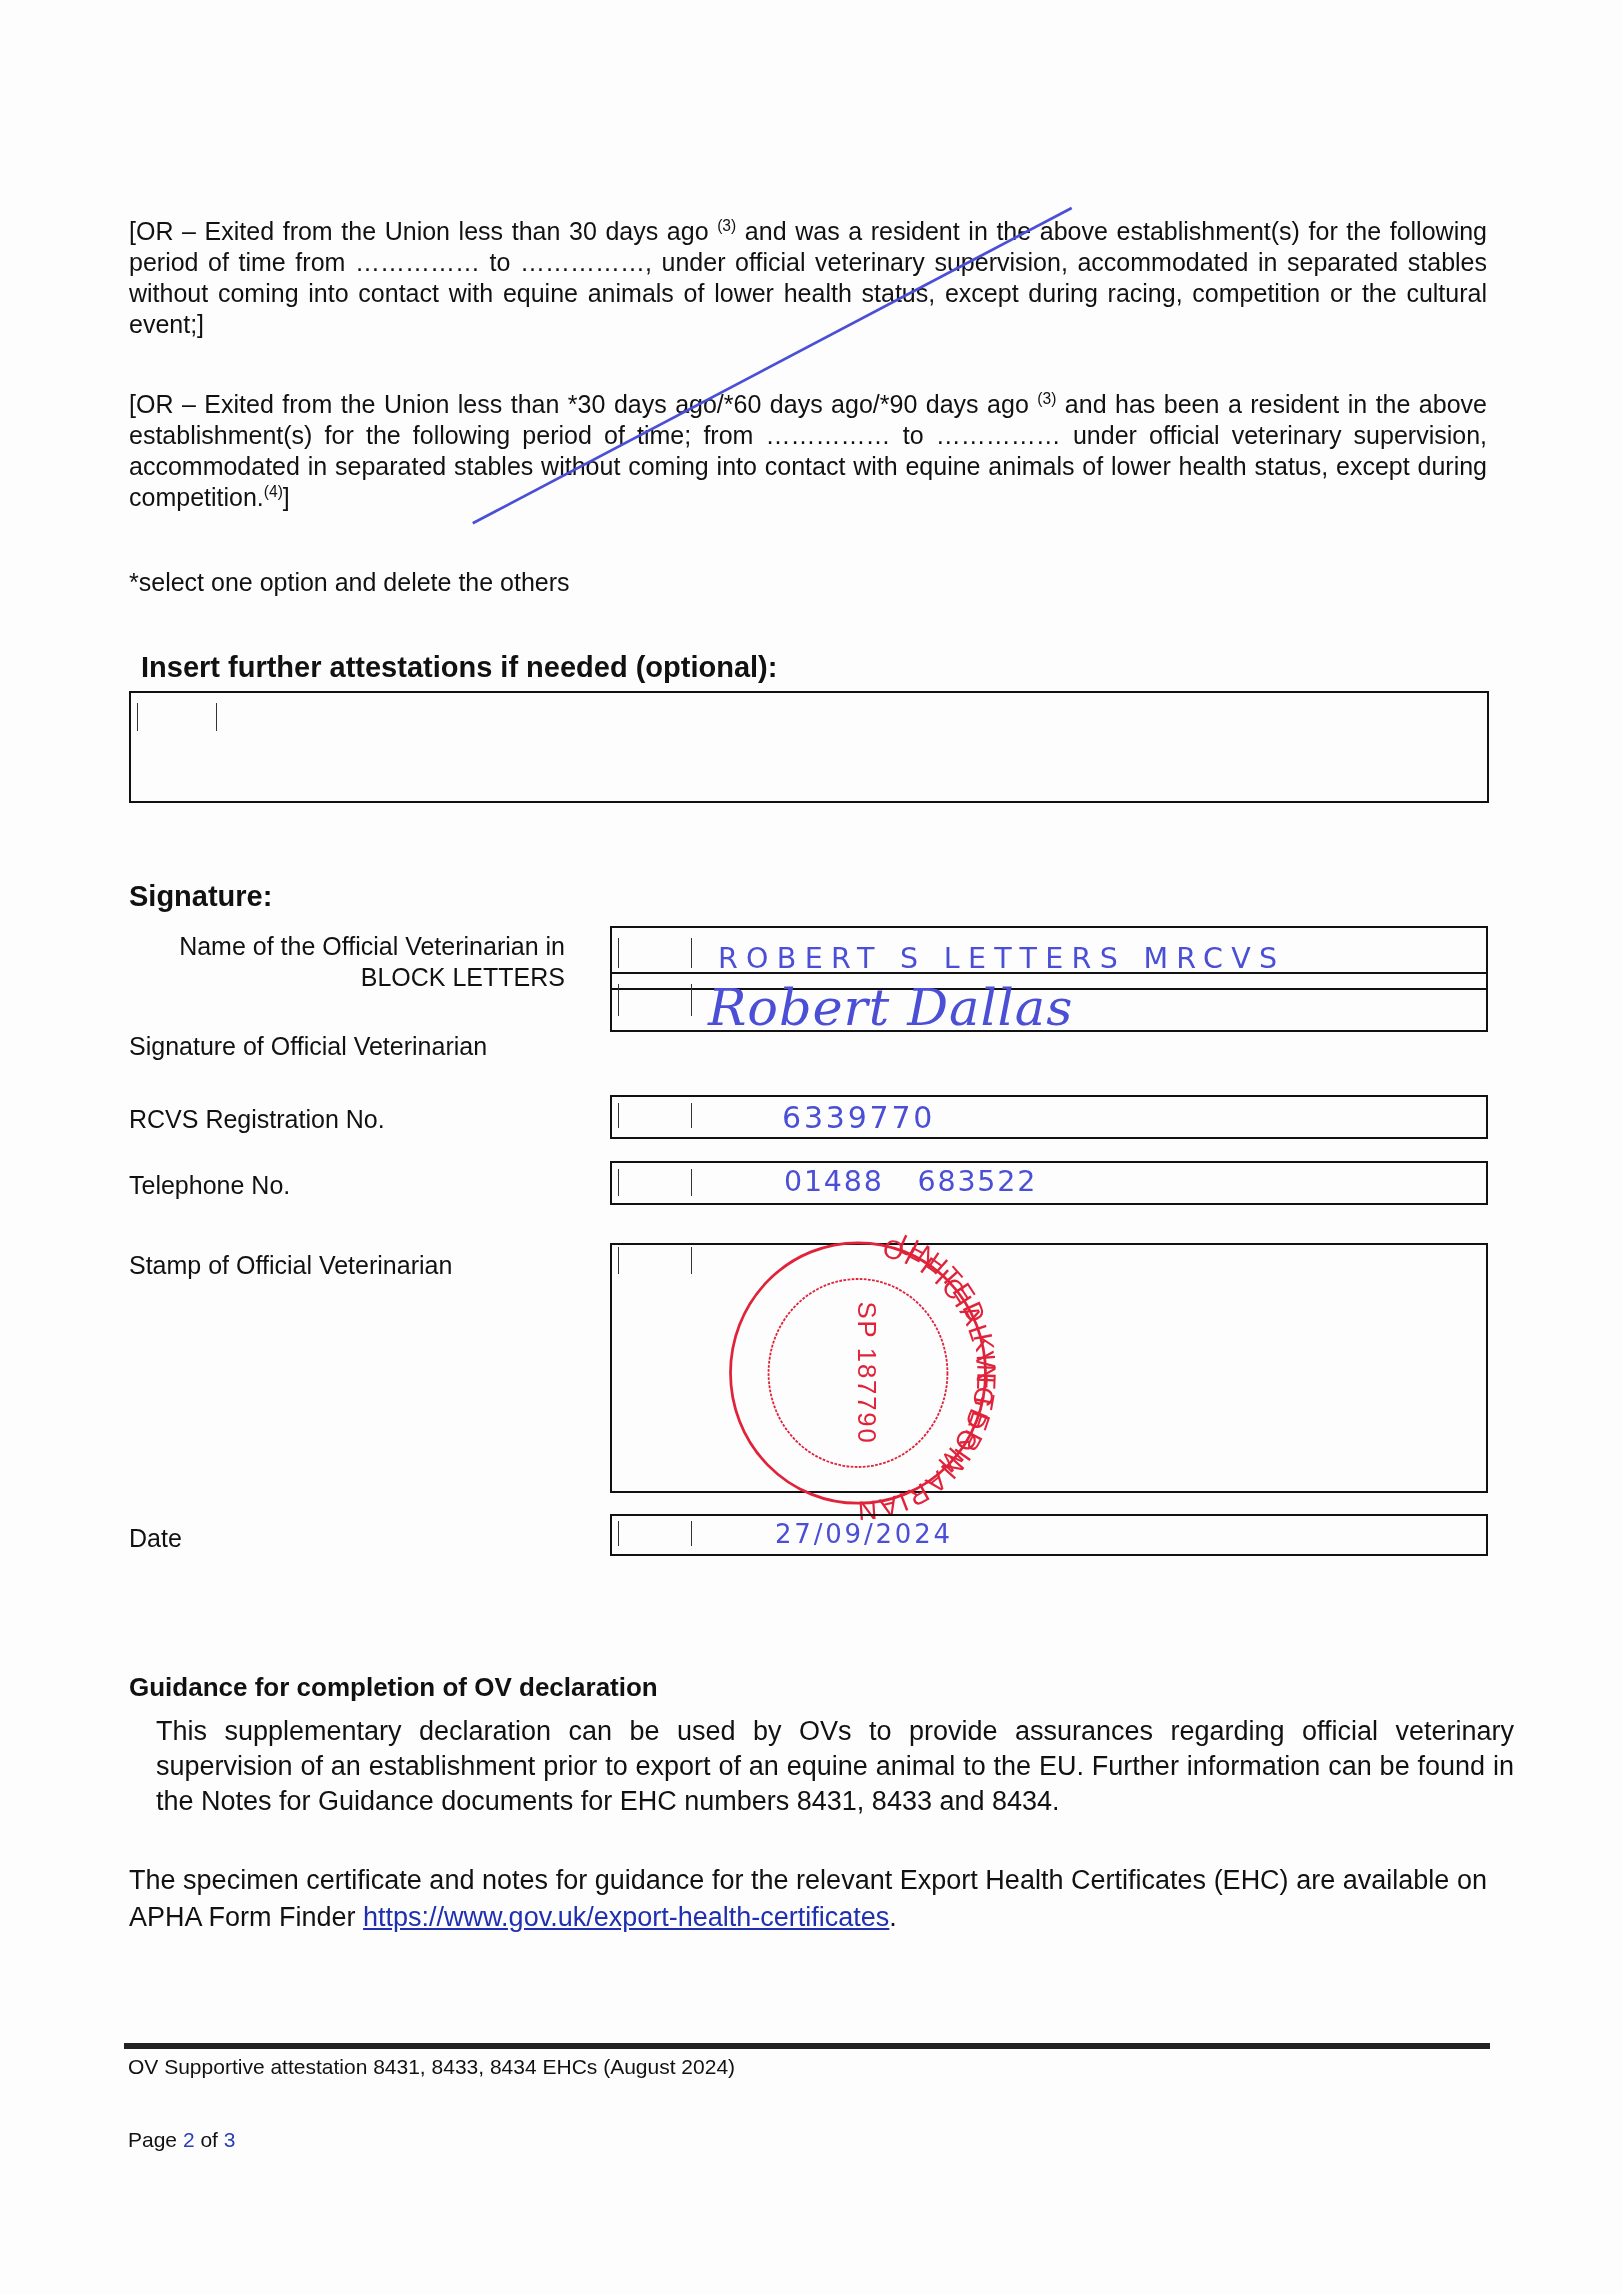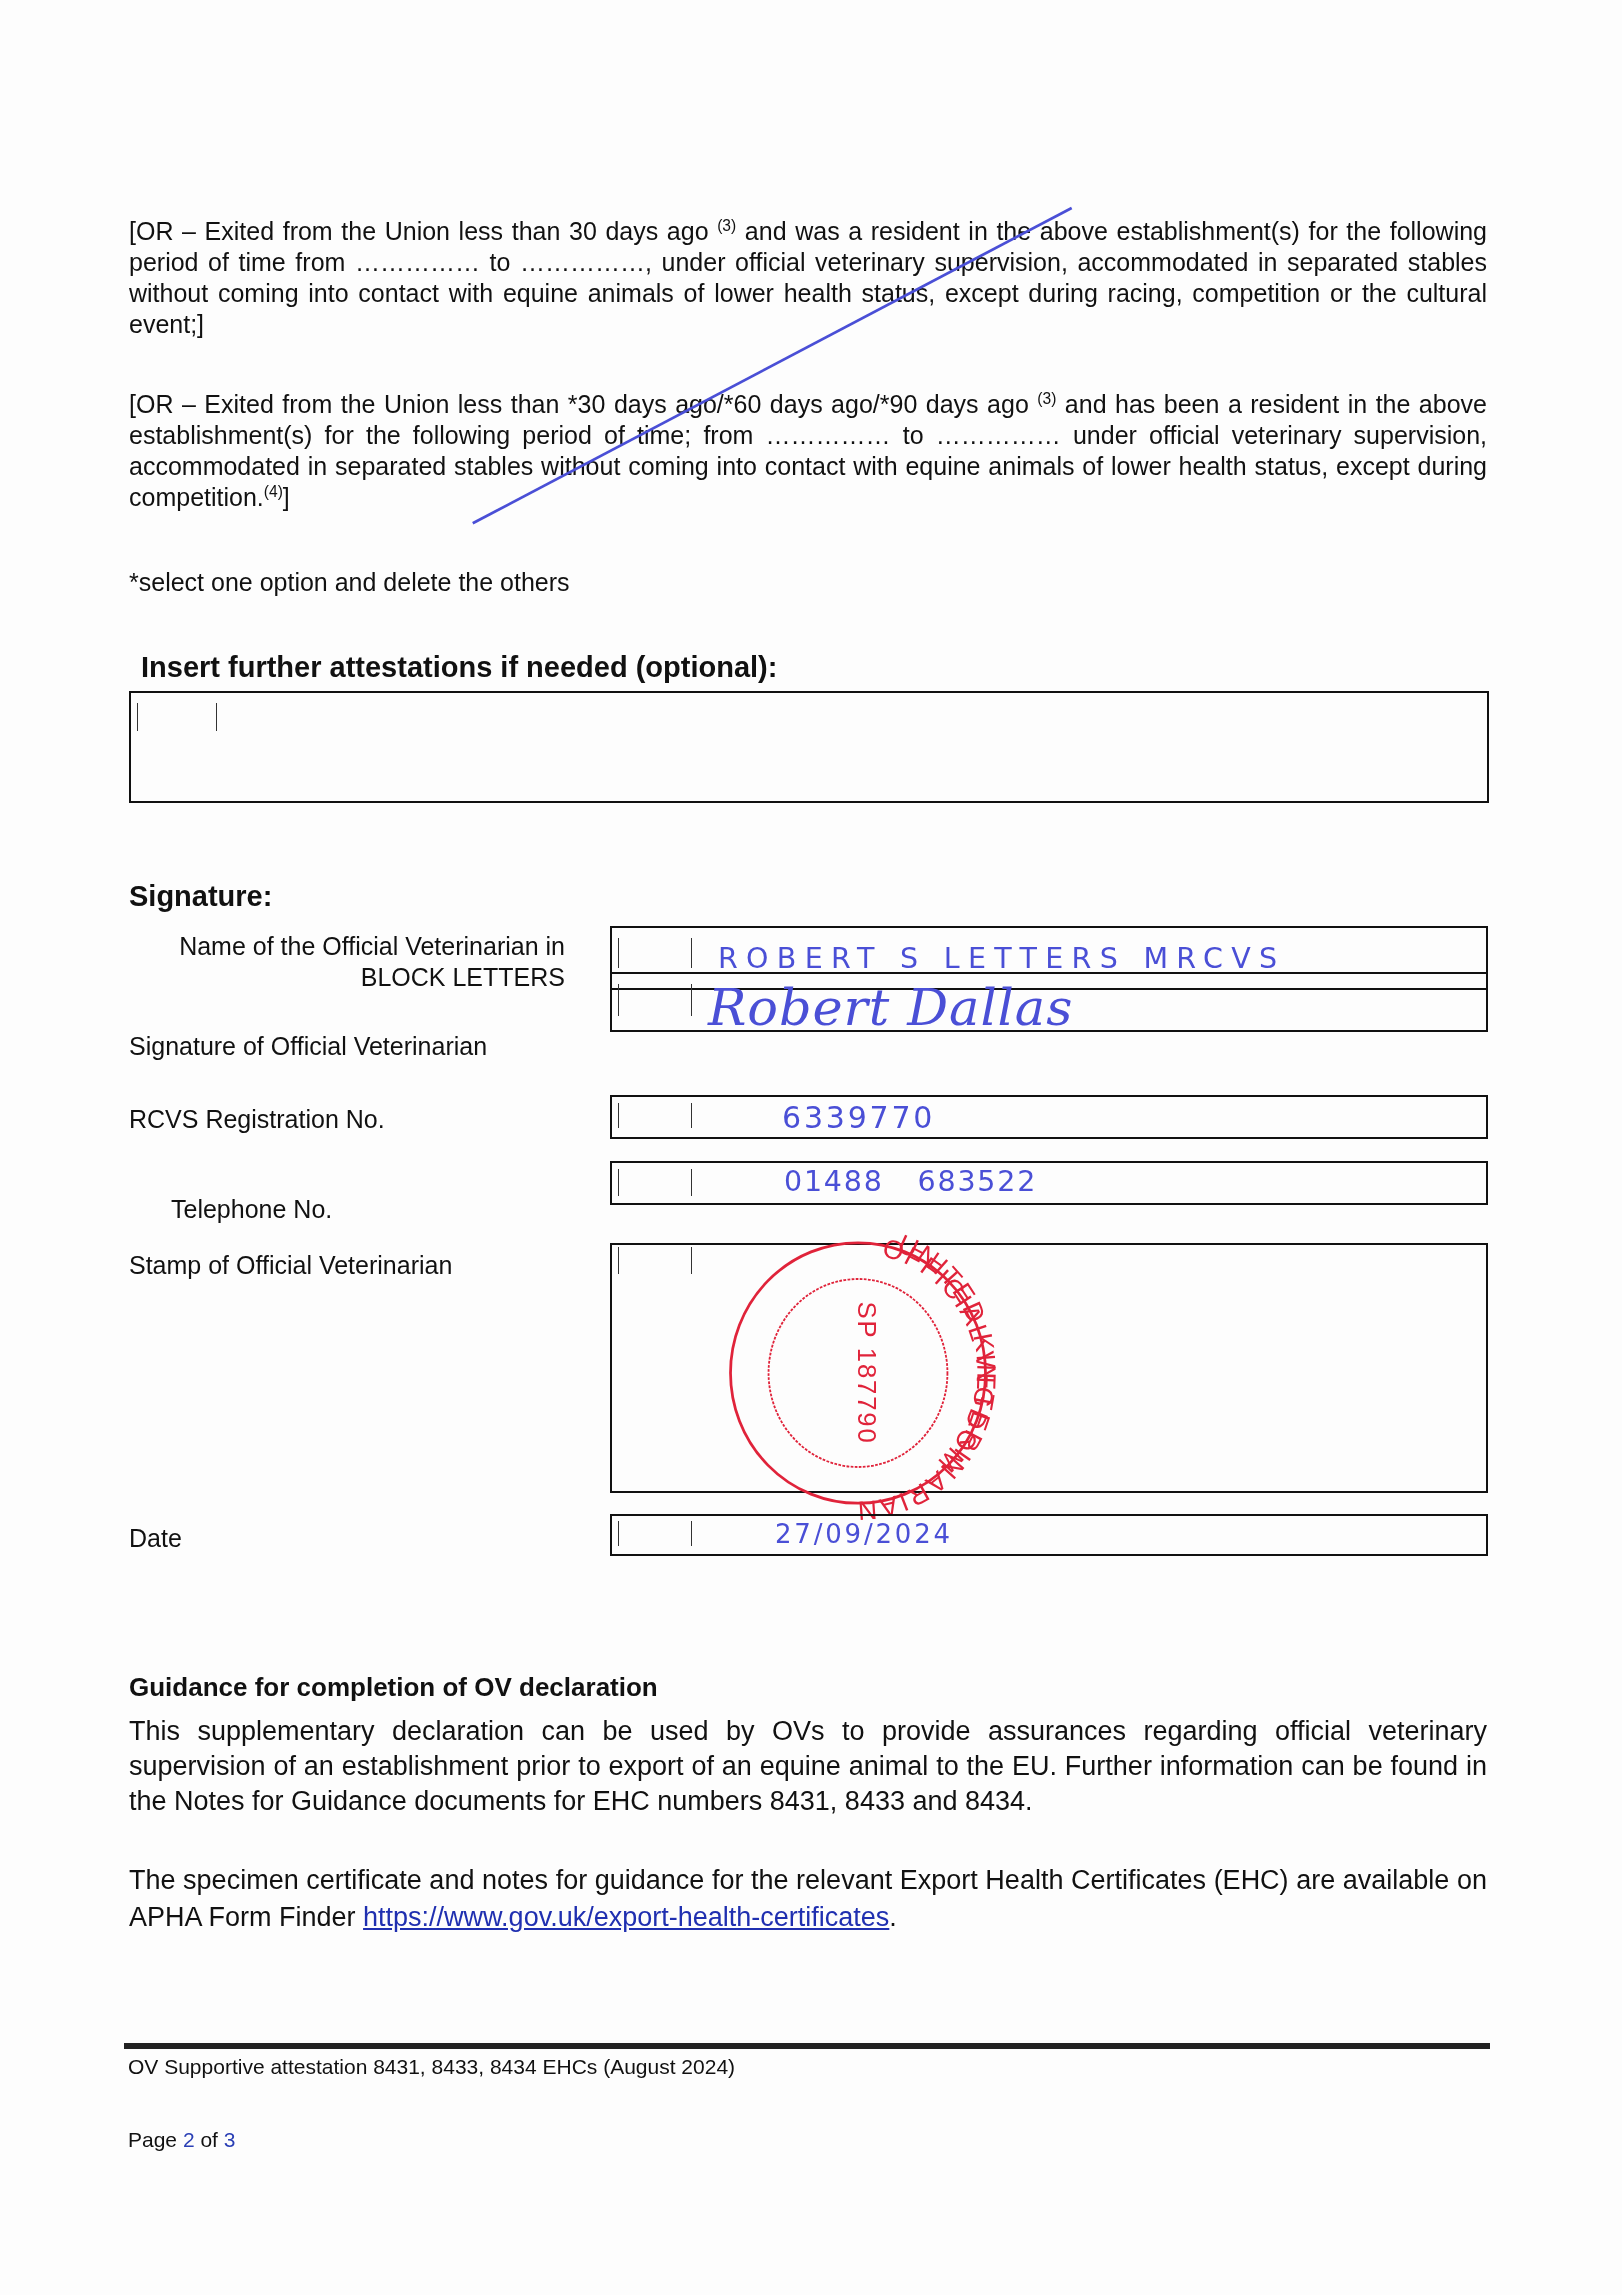--- a/index.html
+++ b/index.html
@@ -80,21 +80,21 @@
   <span class="hand" style="left:96px;top:3.7px;font-size:51px;font-style:italic;font-family:'DejaVu Serif', serif;letter-spacing:0.9px;">Robert Dallas</span>
 </div>
 
 <div class="label" style="top:1104px;">RCVS Registration No.</div>
 <div class="box" style="top:1095px;height:44px;">
   <span class="tick t1" style="height:25px;top:5.5px;"></span>
   <span class="tick t2" style="height:25px;top:5.5px;"></span>
   <span class="hand" style="left:170px;top:2.8px;font-size:30px;text-align:right;">6339770</span>
 </div>
 
-<div class="label" style="top:1194px;margin-left:42px;">Telephone No.</div>
+<div class="label" style="top:1170px;">Telephone No.</div>
 <div class="box" style="top:1161px;height:44px;">
   <span class="tick t1" style="height:27.5px;top:5.5px;"></span>
   <span class="tick t2" style="height:27.5px;top:5.5px;"></span>
   <span class="hand" style="left:172px;top:1.8px;font-size:28.5px;letter-spacing:1.8px;word-spacing:23px;">01488 683522</span>
 </div>
 
 <div class="label" style="top:1250px;">Stamp of Official Veterinarian</div>
 <div class="box" style="top:1243px;height:250px;">
   <span class="tick t1" style="height:27px;top:2.3px;"></span>
   <span class="tick t2" style="height:27px;top:2.3px;"></span>
@@ -117,21 +117,21 @@
 </svg>
 
 <div class="label" style="top:1523px;">Date</div>
 <div class="box" style="top:1514px;height:42px;">
   <span class="tick t1" style="height:25px;top:4.6px;"></span>
   <span class="tick t2" style="height:25px;top:4.6px;"></span>
   <span class="hand" style="left:163px;top:2.8px;font-size:26px;">27/09/2024</span>
 </div>
 
 <div class="abs sub-head" style="left:129px;top:1672px;">Guidance for completion of OV declaration</div>
-<div class="para" style="top:1714px;line-height:35px;font-size:27px;">This supplementary declaration can be used by OVs to provide assurances regarding official veterinary supervision of an establishment prior to export of an equine animal to the EU. Further information can be found in the Notes for Guidance documents for EHC numbers 8431, 8433 and 8434.</div>
+<div class="para" style="top:1714px;line-height:35px;font-size:27px;margin-left:27px;">This supplementary declaration can be used by OVs to provide assurances regarding official veterinary supervision of an establishment prior to export of an equine animal to the EU. Further information can be found in the Notes for Guidance documents for EHC numbers 8431, 8433 and 8434.</div>
 <div class="para" style="top:1862px;line-height:37px;font-size:27px;">
   <span>The specimen certificate and notes for guidance for the relevant Export Health Certificates (EHC) are available on APHA Form Finder </span><a class="link">https://www.gov.uk/export-health-certificates</a><span>.</span>
 </div>
 
 <div class="footer-rule"></div>
 <div class="footer-text" style="top:2053px;">OV Supportive attestation 8431, 8433, 8434 EHCs (August 2024)</div>
 <div class="footer-text" style="top:2082px;margin-top:44px;">
   <span>Page </span><span class="blue">2</span><span> of </span><span class="blue">3</span>
 </div>
 

